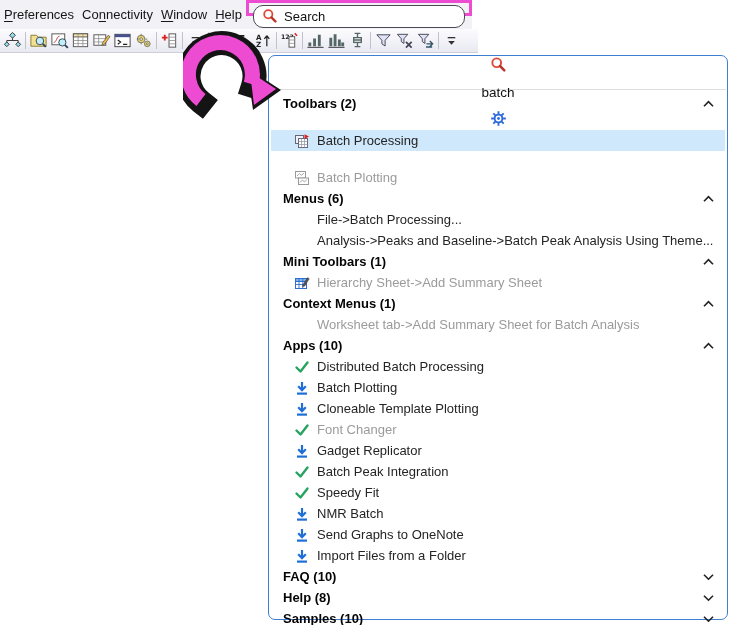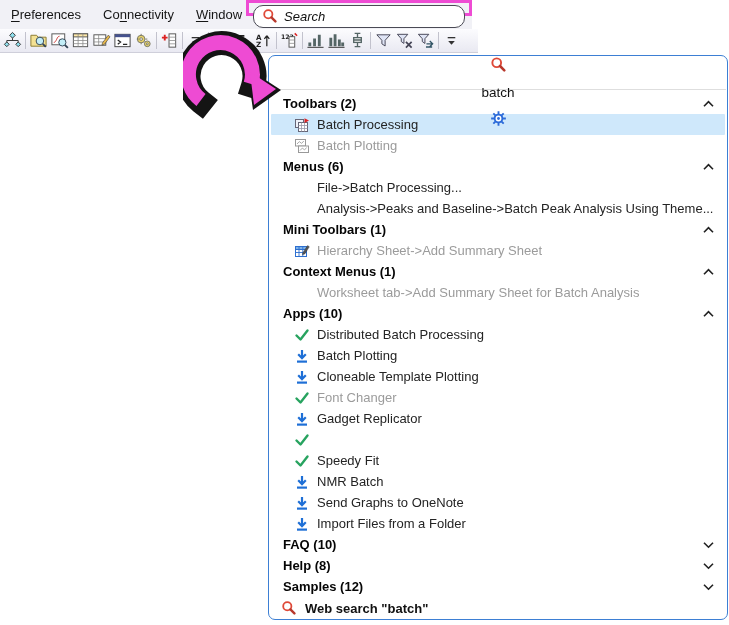--- a/index.html
+++ b/index.html
@@ -11,49 +11,49 @@
     --red:#df4938;
     --gearblue:#2c6bd9;
     --disabled:#9b9b9b;
   }
   html,body{margin:0;padding:0;background:#fff;}
   .stage{position:relative;width:729px;height:625px;background:#fff;overflow:hidden;
          font-family:"Liberation Sans",sans-serif;color:#161616;}
   
   .menubar{position:absolute;left:0;top:0;width:472px;height:29px;background:#f1f1f6;
            display:flex;align-items:center;font-size:13px;}
-  .menu-item{padding:0 11px;line-height:29px;cursor:default;}
+  .menu-item{padding:0 4px;line-height:29px;cursor:default;}
   .menu-item u{text-underline-offset:2px;}
   
   .toolbar{position:absolute;left:0;top:29px;width:478px;height:24px;
            background:linear-gradient(#fcfcfe,#e9e9f2);border-bottom:1px solid #cfcfda;
            display:flex;align-items:center;padding:0 2px;box-sizing:border-box;}
   .tbtn{width:21px;height:21px;display:flex;align-items:center;justify-content:center;flex:none;}
   .tb-sep{width:1px;height:17px;background:#c2c2cd;margin:0 2px;flex:none;}
   
   .hl-box{position:absolute;left:246px;top:0;width:226px;height:16px;box-sizing:border-box;
-          border:3px solid var(--magenta);background:#f1f1f6;z-index:5;font-style:italic;}
+          border:3px solid var(--magenta);background:#f1f1f6;z-index:5;}
   .qsearch{margin:2px 4px;height:21px;border:1px solid #4a4a55;border-radius:10px;background:#fff;
            display:flex;align-items:center;padding:0 8px;gap:7px;font-size:13px;color:#111;}
   
   .callout{position:absolute;left:183px;top:24px;z-index:60;pointer-events:none;}
   
   .panel{position:absolute;left:268px;top:55px;width:460px;height:565px;box-sizing:border-box;
          background:#fff;border:1px solid var(--panel-border);border-radius:7px;z-index:40;}
   .psearch{height:33px;display:flex;align-items:center;padding:0 13px;gap:10px;font-size:13.5px;color:#111;flex-direction:column;}
   .psearch .grow{flex:1;}
   .psep{height:1px;background:#dedede;margin:0 1px;}
   .results{padding-top:3px;}
   .row{height:21px;display:flex;align-items:center;font-size:13px;box-sizing:border-box;gap:32px;}
   .header{font-weight:bold;padding:0 12px 0 14px;color:#050505;}
   .header .chev{margin-left:auto;display:flex;align-items:center;}
   .item{padding-left:24px;gap:7px;color:#242424;}
   .item .icon{width:17px;height:16px;flex:none;display:flex;align-items:center;justify-content:center;}
   .item.disabled .itext{color:var(--disabled);}
-  .item.selected{background:var(--sel);margin:0 2px;padding-left:22px;border-radius:1px;}
+  .item.selected{background:var(--sel);margin:16px 2px;padding-left:22px;border-radius:1px;}
   .itext{white-space:nowrap;overflow:hidden;}
   .websearch{height:23px;display:flex;align-items:center;font-weight:bold;
              padding-left:12px;gap:9px;color:#111;font-size:13px;}
 </style>
 </head>
 <body>
 
 <div class="stage">
 
   <div class="menubar" id="menubar">
@@ -375,20 +375,21 @@
             </svg>
           </span>
           <span class="itext">Gadget Replicator</span>
         </div>
         <div class="row item">
           <span class="icon">
             <svg width="16" height="16" viewBox="0 0 16 16">
               <path d="M2.5 8.5 6.5 12.5 13.5 3.5" fill="none" stroke="#27a35f" stroke-width="2.4" stroke-linecap="round" stroke-linejoin="round"></path>
             </svg>
           </span>
+          <span class="itext">Batch Peak Integration</span>
         </div>
         <div class="row item">
           <span class="icon">
             <svg width="16" height="16" viewBox="0 0 16 16">
               <path d="M2.5 8.5 6.5 12.5 13.5 3.5" fill="none" stroke="#27a35f" stroke-width="2.4" stroke-linecap="round" stroke-linejoin="round"></path>
             </svg>
           </span>
           <span class="itext">Speedy Fit</span>
         </div>
         <div class="row item">
@@ -431,21 +432,21 @@
         </div>
         <div class="row header">
           <span class="hlabel">Help (8)</span>
           <span class="chev">
             <svg width="13" height="9" viewBox="0 0 14 10">
               <path d="M2 3 7 8l5-5" fill="none" stroke="#222" stroke-width="1.8"></path>
             </svg>
           </span>
         </div>
         <div class="row header">
-          <span class="hlabel">Samples (12)</span>
+          <span class="hlabel">Samples (10)</span>
           <span class="chev">
             <svg width="13" height="9" viewBox="0 0 14 10">
               <path d="M2 3 7 8l5-5" fill="none" stroke="#222" stroke-width="1.8"></path>
             </svg>
           </span>
         </div>
       </div>
     <div class="websearch">
       <span id="ws-icon"><svg width="15" height="15" viewBox="0 0 15 15">
             <circle cx="6.3" cy="6.3" r="4.1" fill="none" stroke="#df4938" stroke-width="1.8"></circle>

